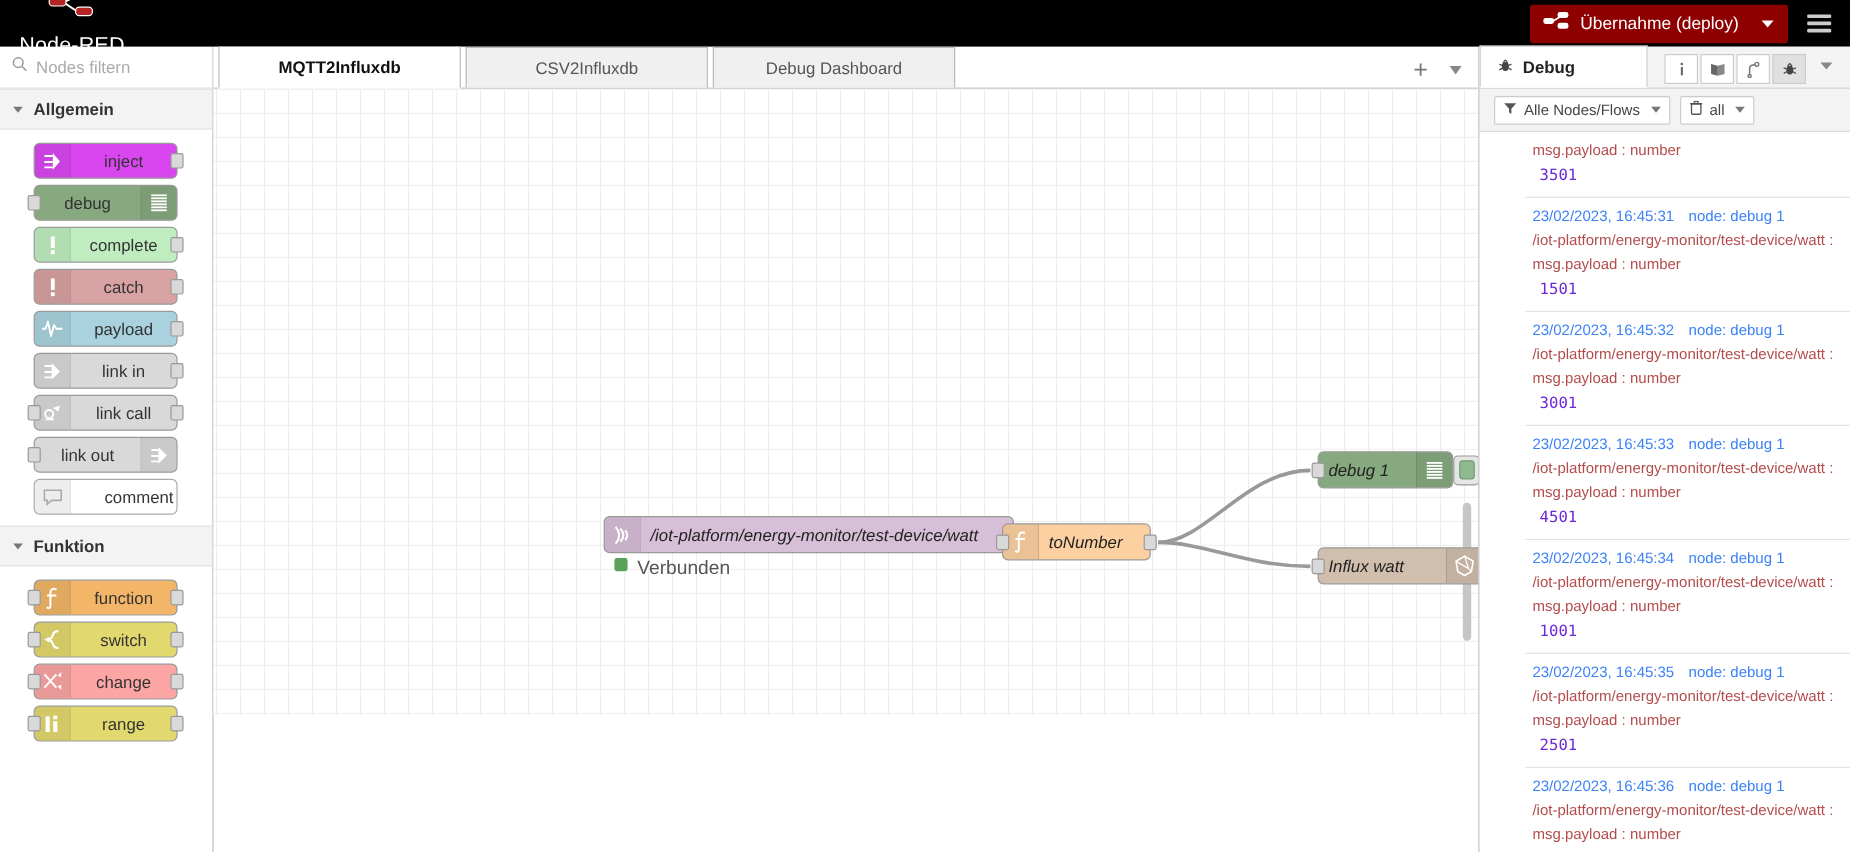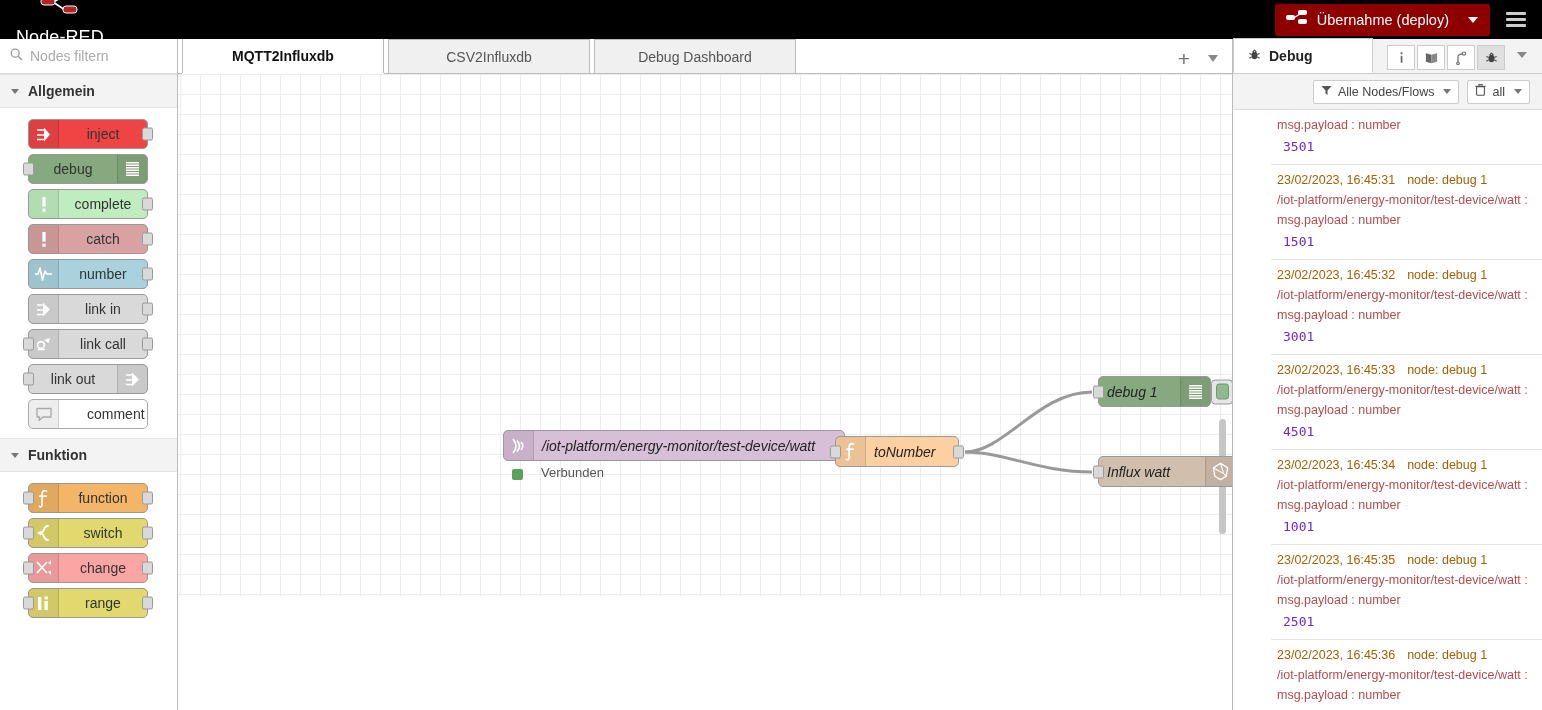--- a/index.html
+++ b/index.html
@@ -171,22 +171,22 @@
     border-right: 1px solid rgba(0,0,0,.12);
     border-radius: 4px 0 0 4px; flex-shrink: 0;
   }
   .flow-node .icon-box.right {
     border-right: none; border-left: 1px solid rgba(0,0,0,.12);
     border-radius: 0 4px 4px 0; margin-left: auto;
   }
   .flow-node .lbl { flex: 1; text-align: left; padding: 0 8px; white-space: nowrap; }
   .node-status {
     position: absolute; left: 8px; top: 34px;
-    display: flex; align-items: flex-end; gap: 18px;
-    font-size: 13px; font-style: normal; color: #555;
+    display: flex; align-items: flex-start; gap: 8px;
+    font-size: 16px; font-style: normal; color: #555;
   }
   .status-dot {
     width: 11px; height: 11px; border-radius: 2px; background: #5aa15a;
   }
   .dbg-toggle {
     position: absolute; right: -23px; top: 50%; transform: translateY(-50%);
     width: 22px; height: 25px;
     border: 1px solid #999; border-radius: 4px;
     background: #e6e6e6;
     display: flex; align-items: center; justify-content: center;
@@ -225,21 +225,21 @@
   }
   .sb-ico.active { background: #e0e0e0; }
   #sb-tab-caret {
     width: 0; height: 0; margin-left: 10px; margin-bottom: 6px; cursor: pointer;
     border-left: 5px solid transparent;
     border-right: 5px solid transparent;
     border-top: 6px solid #888;
   }
   #sb-filterbar {
     height: 36px; background: #f3f3f3;
-    display: flex; align-items: center; justify-content: flex-end;
+    display: flex; align-items: center; justify-content: flex-start;
     gap: 8px; padding: 0 12px;
     border-bottom: 1px solid #ddd;
   }
   .sb-btn {
     height: 24px; background: #fff; border: 1px solid #ccc;
     border-radius: 2px; display: flex; align-items: center; gap: 6px;
     padding: 0 7px; font-size: 12.5px; color: #444; cursor: pointer;
   }
   .sb-btn .mini-caret {
     width: 0; height: 0; margin-left: 3px;
@@ -248,21 +248,21 @@
     border-top: 5px solid #777;
   }
   #sb-messages {
     flex: 1; background: #fff; overflow: hidden; position: relative;
   }
   .dbg-msg {
     border-bottom: 1px solid #e3e3e3;
     padding: 5px 8px 7px 6px;
     font-size: 12.5px; line-height: 20px; margin-left: 38px;
   }
-  .dbg-meta { color: #a16207; }
+  .dbg-meta { color: #3b82f6; }
   .dbg-meta .node-ref { margin-left: 12px; }
   .dbg-topic { color: #b34d4d; }
   .dbg-prop { color: #b34d4d; }
   .dbg-value {
     color: #6d28d9; font-family: "DejaVu Sans Mono", monospace;
     font-size: 13px; padding-left: 6px; padding-top: 2px;
   }
   #canvas-scroll {
     position: absolute; top: 345px; right: 6px;
     width: 7px; height: 115px; background: #c6c6c6; border-radius: 4px;
@@ -314,21 +314,21 @@
       </svg>
     </span>
     <span id="palette-search-text">Nodes filtern</span>
   </div>
   <div id="palette-groups">
       <div class="pal-header">
         <span class="chev"></span>
         <span>Allgemein</span>
       </div>
       <div class="pal-list">
-        <div class="pal-node" style="background: #ef4444;">
+        <div class="pal-node" style="background: #d946ef;">
           <span class="icon-box">
             <svg width="17" height="17" viewBox="0 0 17 17">
               <path d="M2 4 L9 4 M2 9 L9 9 M2 13.5 L9 13.5" stroke="#fff" fill="none" stroke-width="1.5"></path>
               <path d="M9 1.5 L15 8.5 L9 15.5" fill="#fff"></path>
             </svg>
           </span>
           <span class="lbl">inject</span>
           <span class="port out"></span>
         </div>
         <div class="pal-node" style="background: rgb(135, 169, 128);">
@@ -364,21 +364,21 @@
           </span>
           <span class="lbl">catch</span>
           <span class="port out"></span>
         </div>
         <div class="pal-node" style="background: rgb(169, 210, 222);">
           <span class="icon-box">
             <svg width="19" height="16" viewBox="0 0 19 16">
               <path d="M1 8 L4 8 L6 2 L8.5 14 L11 5 L13 8 L18 8" fill="none" stroke="#fff" stroke-width="1.6" stroke-linejoin="round"></path>
             </svg>
           </span>
-          <span class="lbl">number</span>
+          <span class="lbl">payload</span>
           <span class="port out"></span>
         </div>
         <div class="pal-node" style="background: rgb(217, 217, 217);">
           <span class="icon-box">
             <svg width="17" height="17" viewBox="0 0 17 17">
               <path d="M2 4 L8 4 M2 9 L8 9 M2 13.5 L8 13.5" stroke="#fff" stroke-width="1.5" fill="none"></path>
               <path d="M8 1.5 L15 8.5 L8 15.5" fill="#fff"></path>
             </svg>
           </span>
           <span class="lbl">link in</span>

